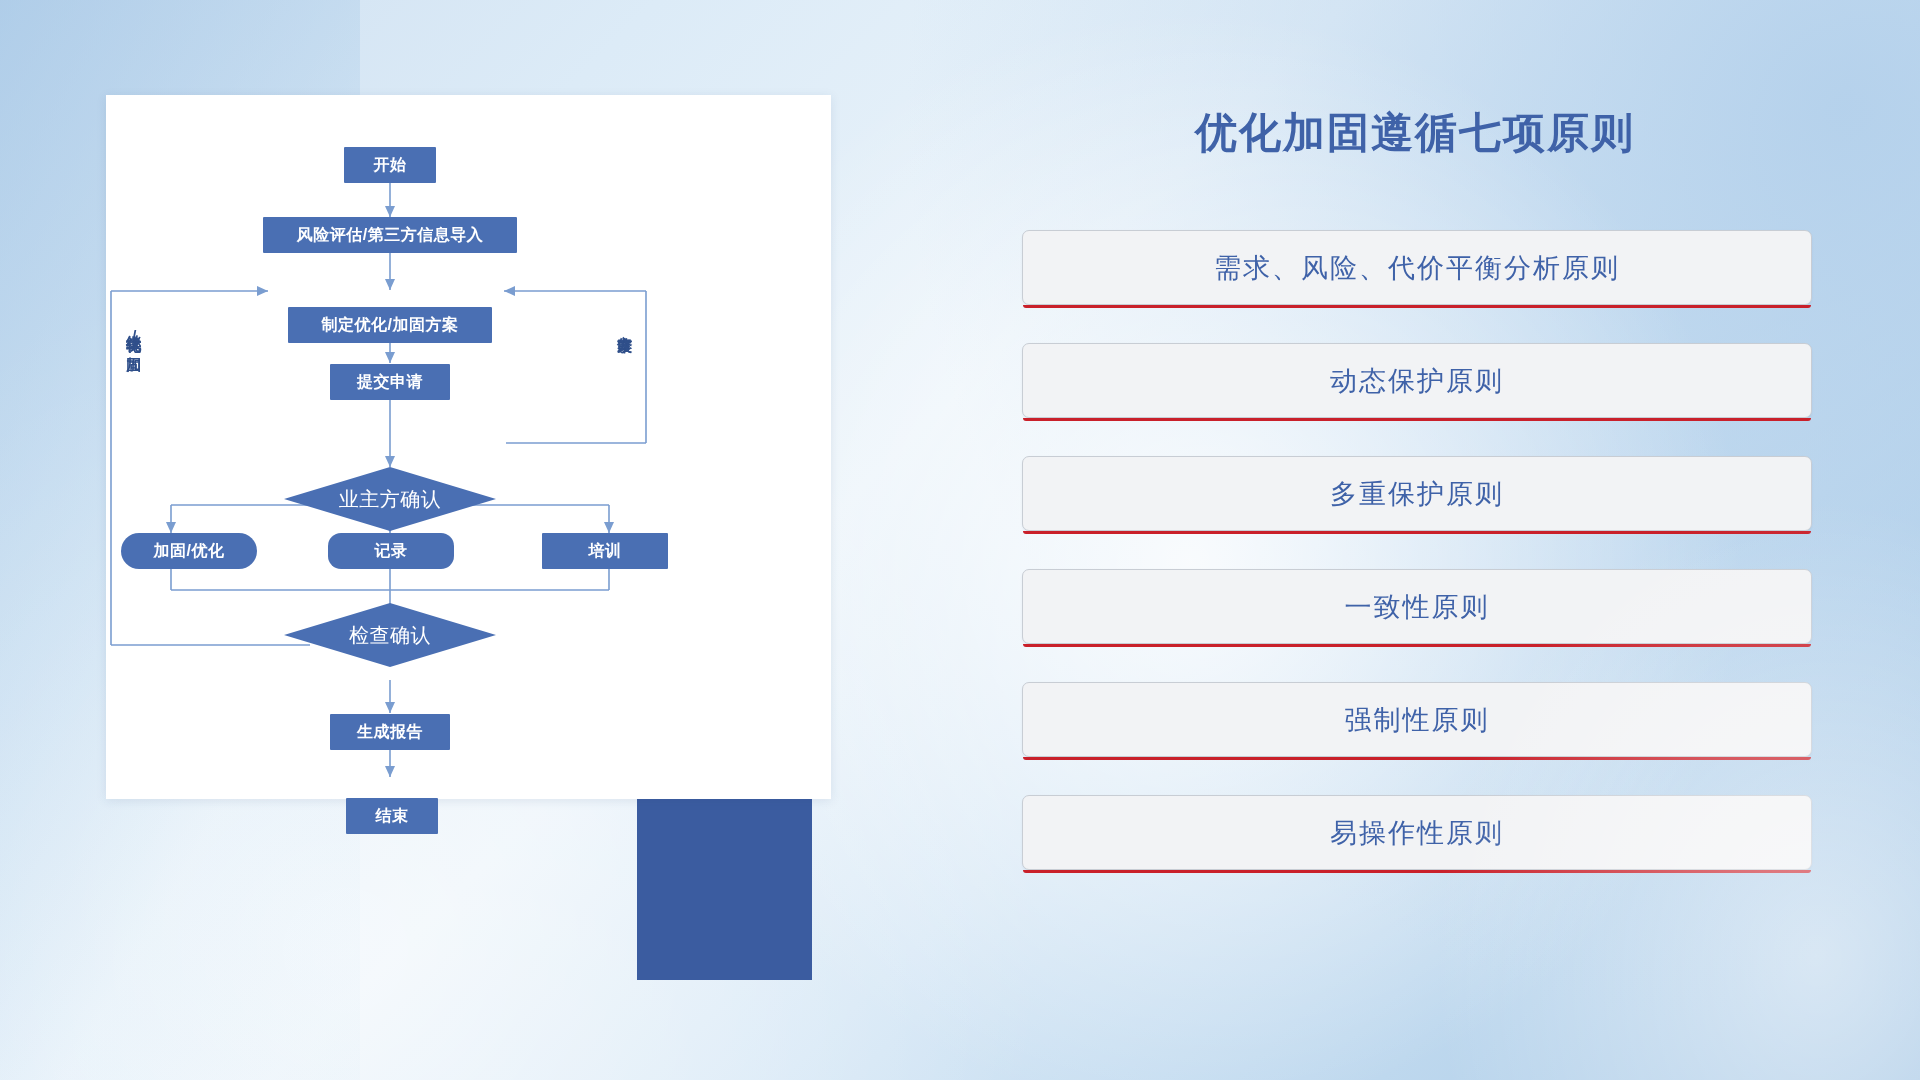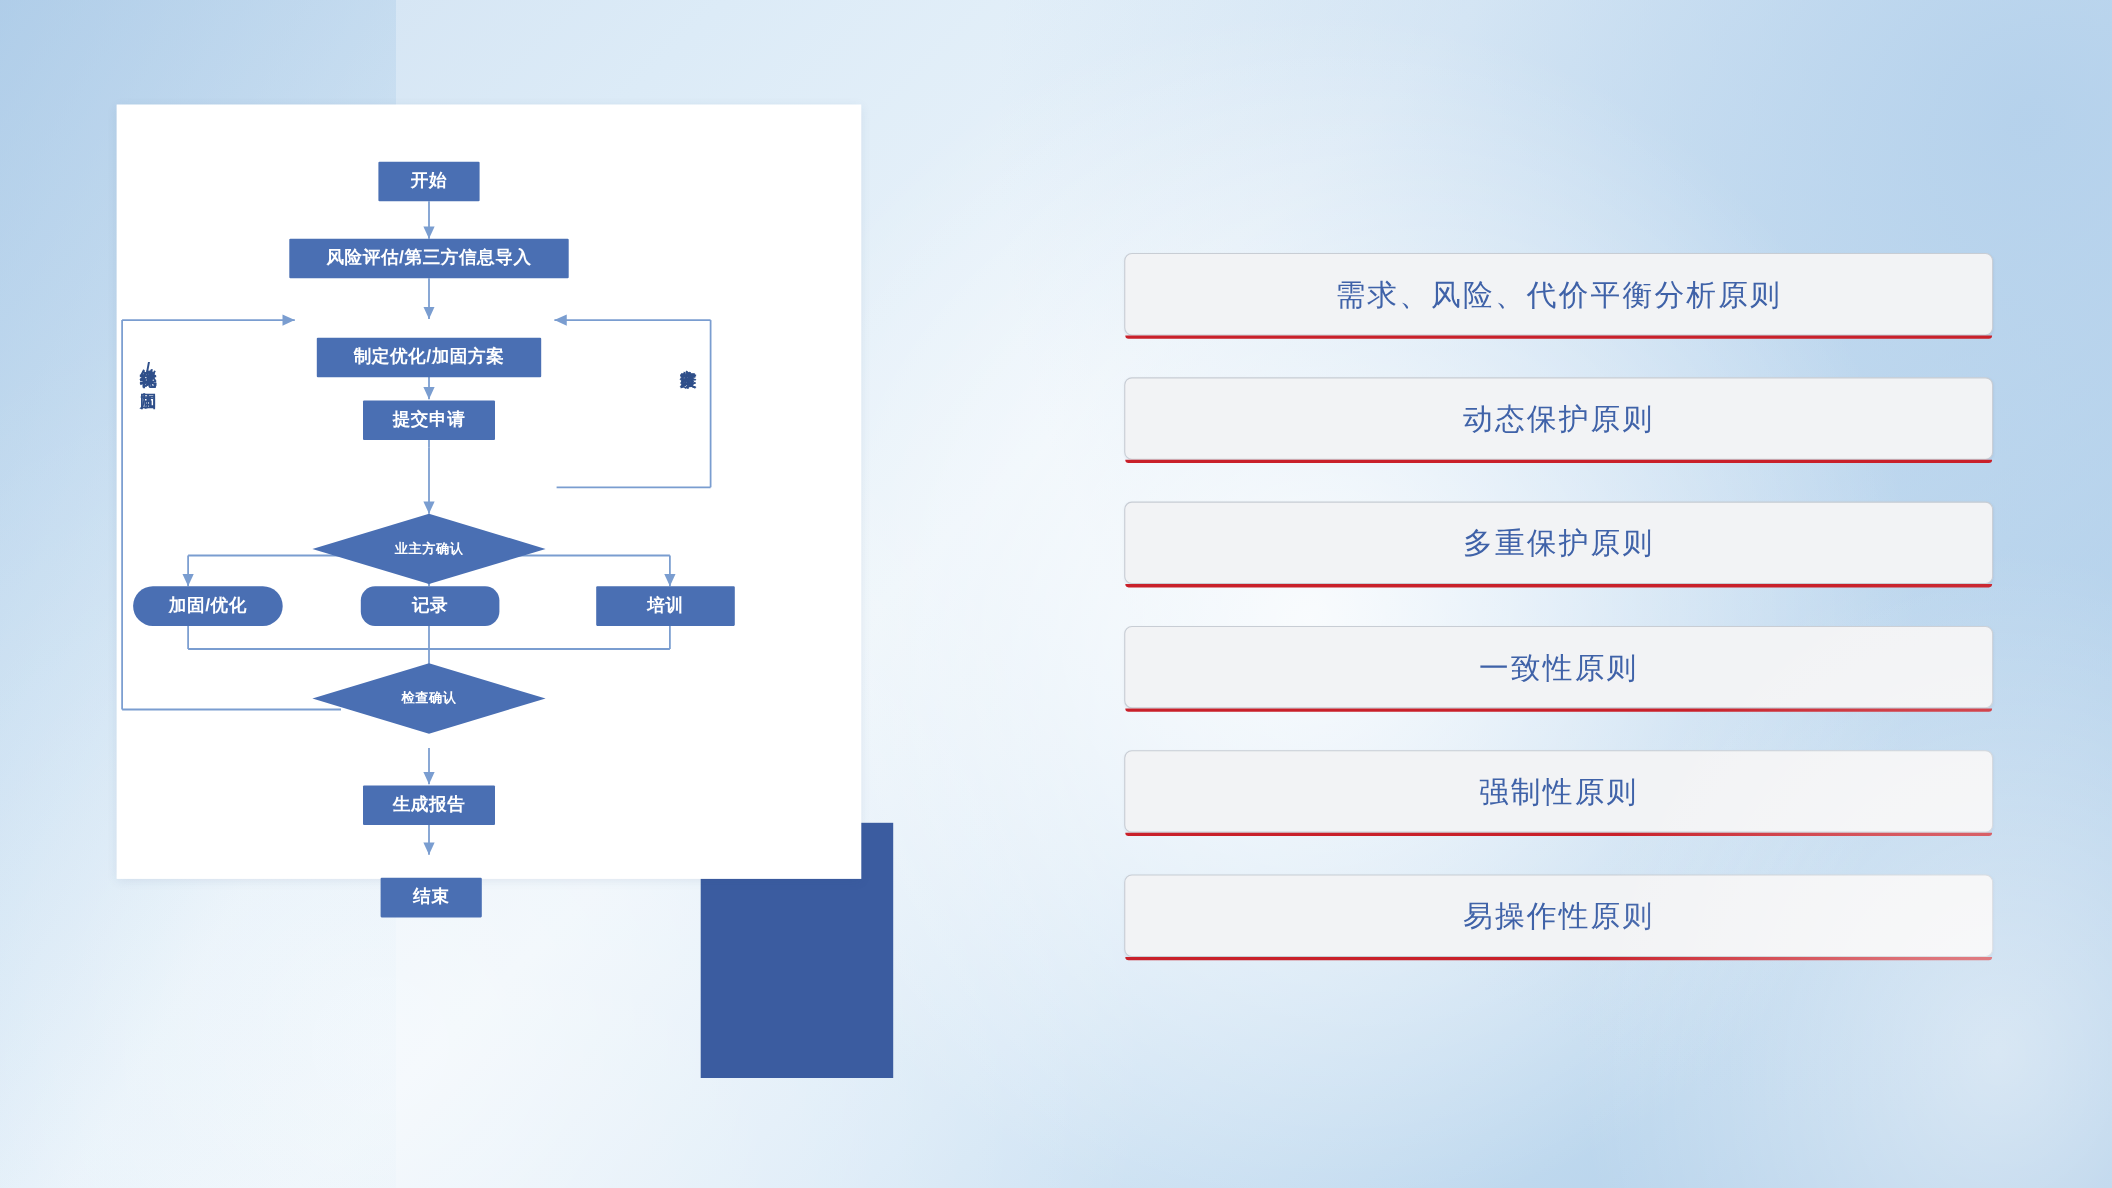--- a/index.html
+++ b/index.html
@@ -52,20 +52,21 @@
     background: #3b5ca0;
   }
   .chart-card {
     position: absolute;
     left: 106px;
     top: 95px;
     width: 677px;
     height: 704px;
     background: #ffffff;
     box-shadow: 0 2px 10px rgba(40,70,120,0.10);
+    padding-left: 48px;
   }
 
   .flow {
     position: absolute;
     left: 0; top: 0;
     width: 677px;
     height: 878px;
   }
   .flow svg {
     position: absolute;
@@ -83,22 +84,22 @@
     justify-content: center;
     text-align: center;
     line-height: 1.15;
     border-radius: 1px;
     white-space: nowrap;
     letter-spacing: 0.5px;
   }
   .diamond-label {
     position: absolute;
     color: #ffffff;
-    font-size: 12px;
-    font-weight: bold;
+    font-size: 20px;
+    font-weight: normal;
     letter-spacing: 0.5px;
     white-space: nowrap;
     transform: translate(-50%, -50%);
   }
   .side-label {
     position: absolute;
     color: #2f4f8a;
     font-size: 15px;
     font-weight: bold;
     writing-mode: vertical-rl;
@@ -234,20 +235,21 @@
 
       <div class="node" style="left:240px; top:682px; width:92px; height:36px;margin-top:21px;">结束</div>
 
       <div class="side-label" style="left:20px; top:228px; height:130px;">继续优化/加固</div>
 
       <div class="side-label" style="left:511px; top:228px; height:110px;">方案修改</div>
 
     </div>
   </div>
 
+  <div class="right-title">优化加固遵循七项原则</div>
 
   <div class="principles">
     <div class="principle">需求、风险、代价平衡分析原则</div>
     <div class="principle">动态保护原则</div>
     <div class="principle">多重保护原则</div>
     <div class="principle">一致性原则</div>
     <div class="principle">强制性原则</div>
     <div class="principle">易操作性原则</div>
   </div>
 

